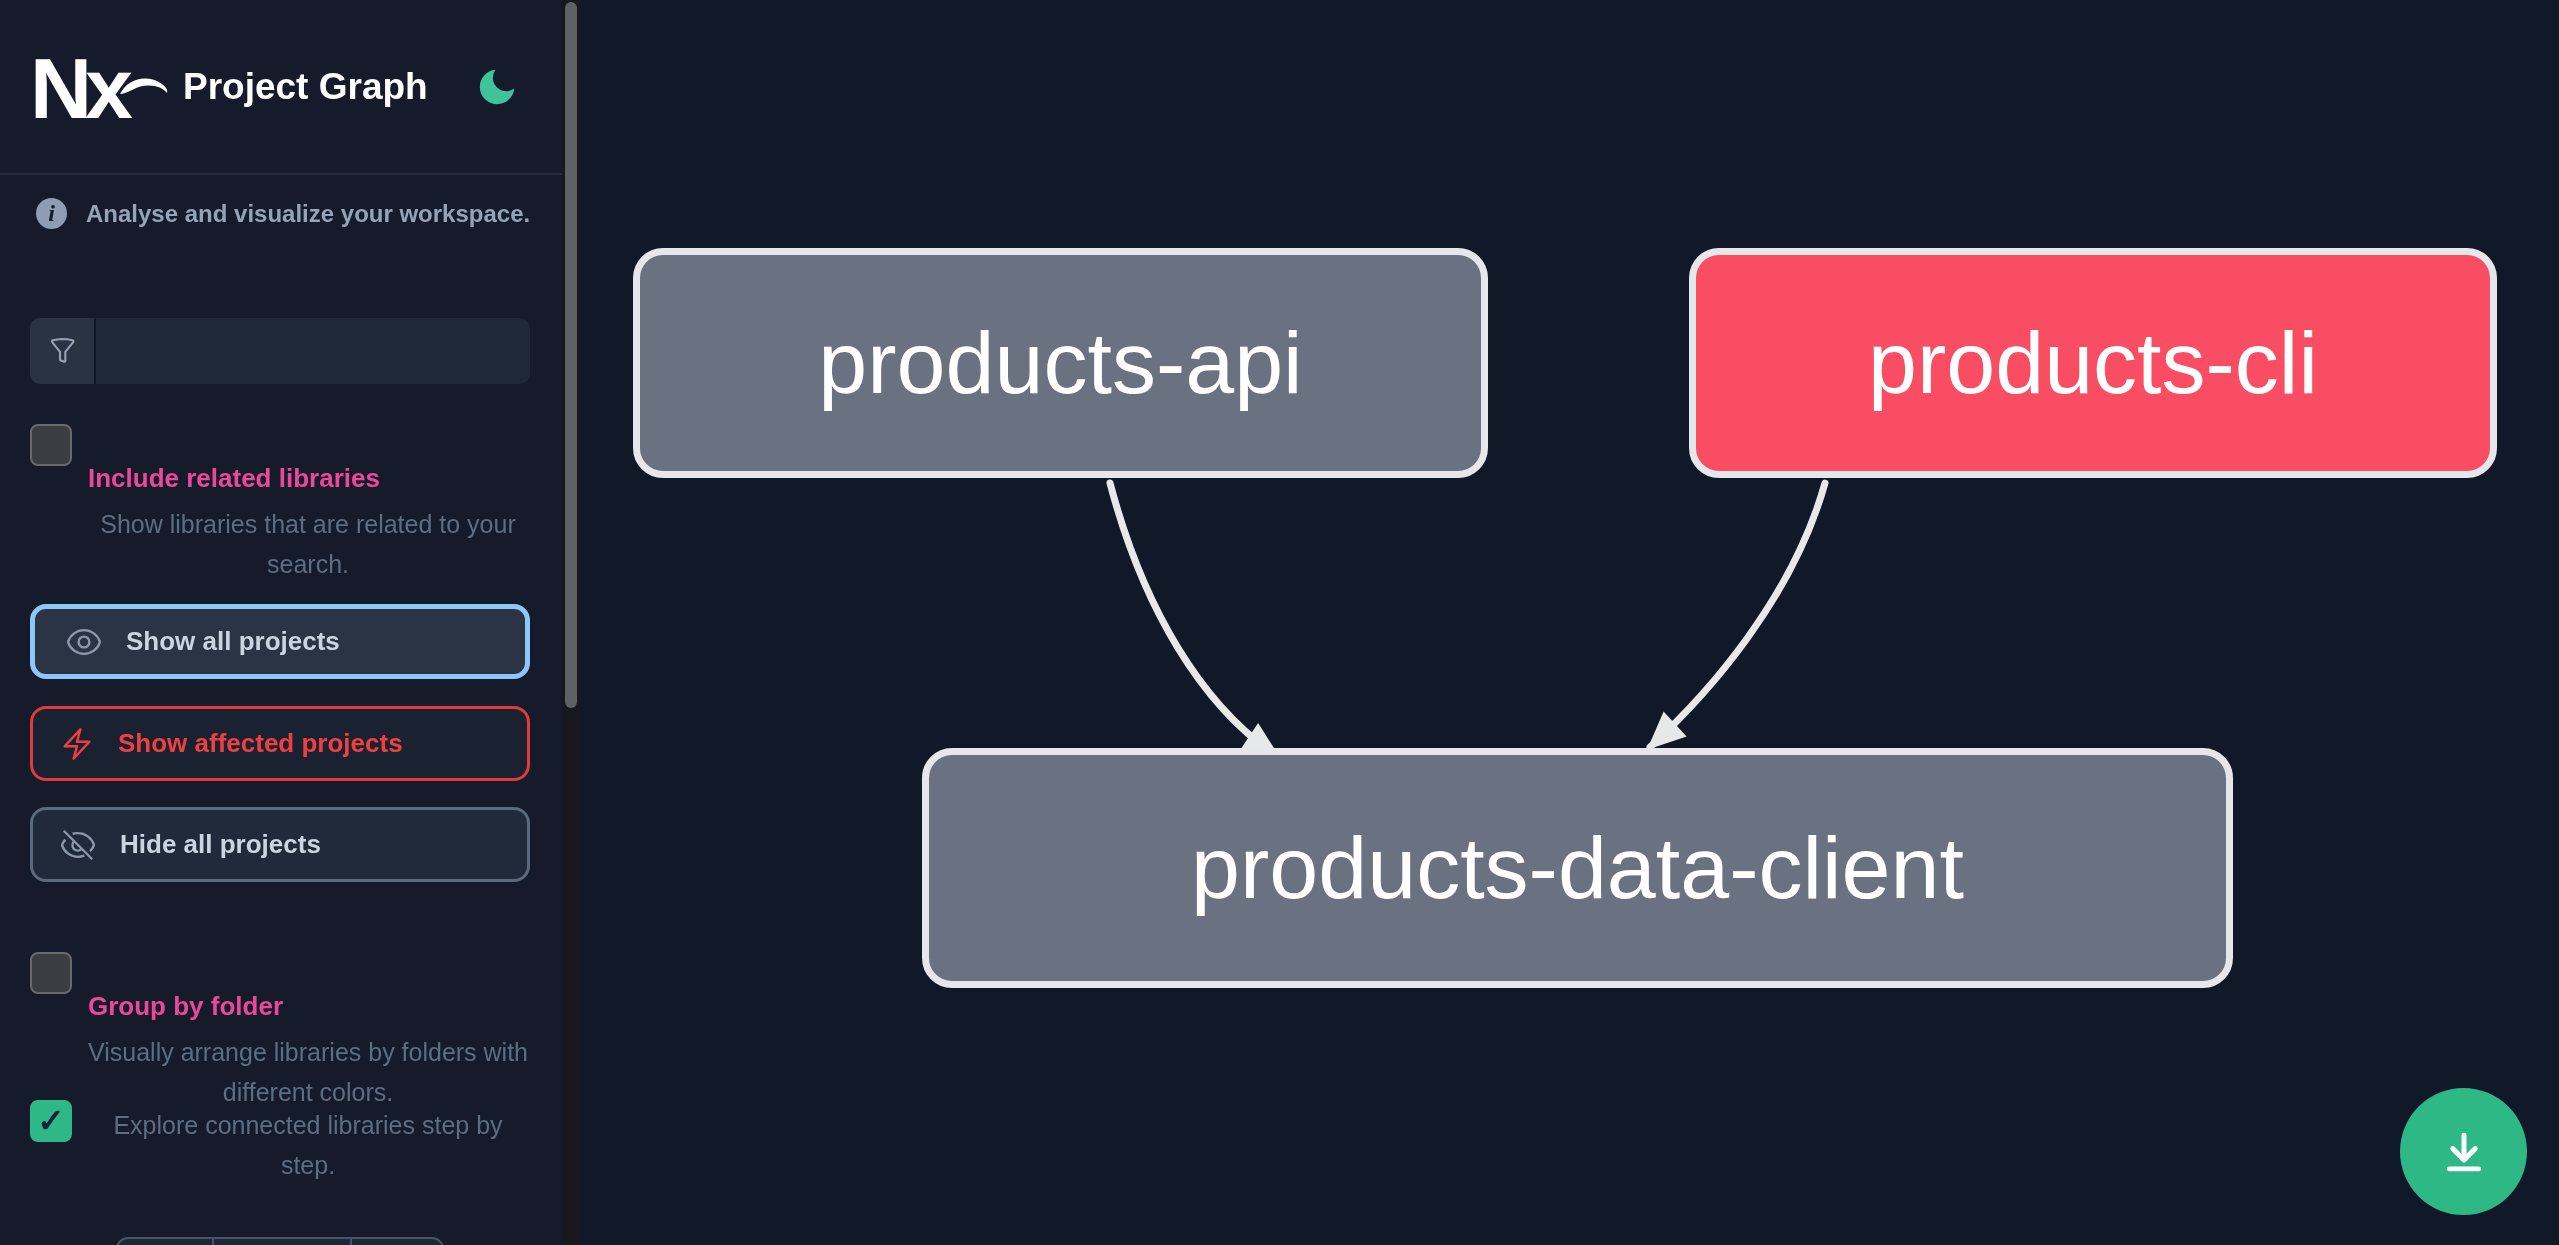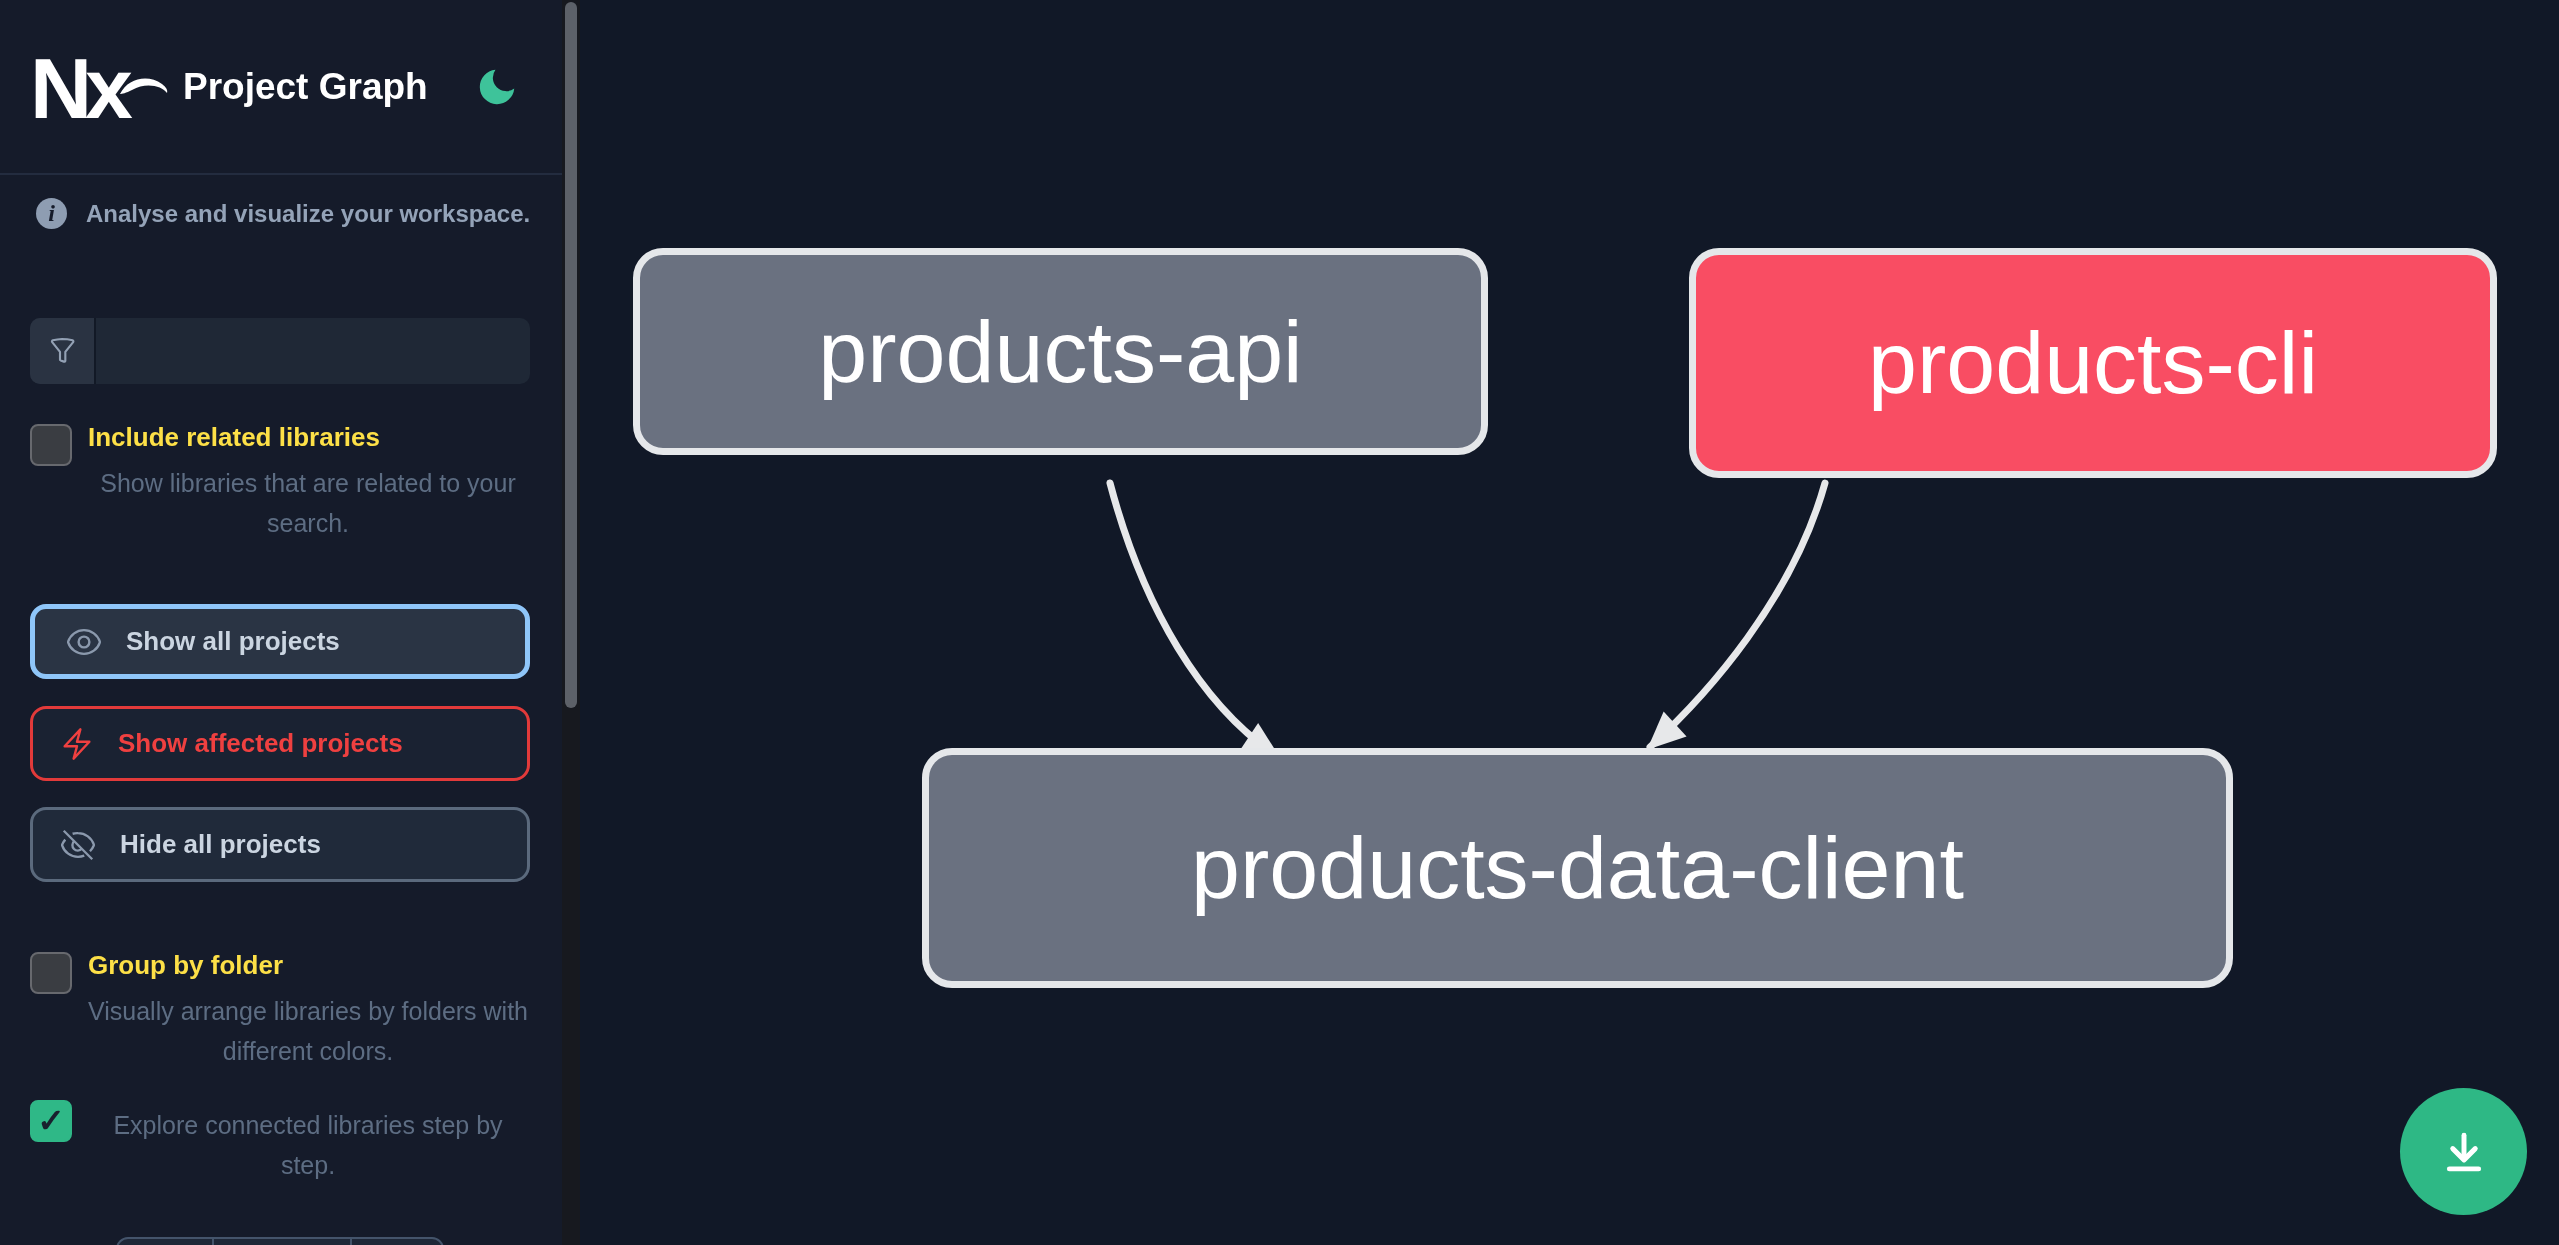--- a/index.html
+++ b/index.html
@@ -20,21 +20,21 @@
 
   #search-box { position:absolute; left:30px; top:318px; width:500px; height:66px; background:#1f2836; border-radius:10px; display:flex; overflow:hidden; }
   #search-icon-seg { width:66px; height:66px; background:#2a3342; border-right:2px solid #121926; display:flex; align-items:center; justify-content:center; flex:0 0 auto; }
   #search-input { flex:1; background:transparent; border:none; outline:none; color:#cbd5e1; font-size:27px; padding:0 22px; font-family:"Liberation Sans", sans-serif; }
   #search-input::placeholder { color:#64748b; }
 
   .check-row { position:absolute; left:30px; width:470px; }
   .checkbox { position:absolute; left:0; top:4px; width:42px; height:42px; border-radius:8px; background:#3a3d42; border:2px solid #67696e; cursor:pointer; }
   .checkbox.checked { background:#2fb887; border-color:#2fb887; color:#19202e; font-size:33px; font-weight:900; text-align:center; line-height:38px; }
   .check-texts { margin-left:58px; }
-  .check-label { font-size:26px; font-weight:700; color:#fde047; line-height:34px; }
+  .check-label { font-size:26px; font-weight:700; color:#ec4899; line-height:34px;margin-top:41px; }
   .check-desc { margin-top:9px; width:440px; font-size:25px; color:#5d6d83; line-height:40px;text-align:center; }
 
   .sb-btn { position:absolute; left:30px; width:500px; height:75px; border-radius:16px; display:flex; align-items:center; padding-left:26px; gap:23px; cursor:pointer; font-size:26px; font-weight:600; }
   #btn-show-all { top:604px; background:#2a3444; border:5px solid #8fc6f9; color:#cbd5e1;padding-left:30px; }
   #btn-show-affected { top:706px; background:#1a2232; border:3px solid #e23a3a; color:#ef4040; }
   #btn-hide-all { top:807px; background:#202a3a; border:3px solid #5b6a7d; color:#cbd5e1; }
   .sb-btn svg { flex:0 0 auto; }
 
   #proximity-stepper { position:absolute; left:116px; top:1237px; width:328px; height:60px; border:2px solid #44546b; border-radius:12px; background:#1e2737; display:flex; overflow:hidden; }
   #proximity-stepper .seg { height:100%; }
@@ -150,21 +150,21 @@
     <svg id="edges" width="1979" height="1245">
       <defs>
         <marker id="arrowhead" markerUnits="userSpaceOnUse" markerWidth="50" markerHeight="44" refX="36" refY="19" orient="auto">
           <path d="M2,2 L40,19 L2,36 Z" fill="#e7e8ea"></path>
         </marker>
       </defs>
       <path d="M530,483 C563,608 622,706 697,756" fill="none" stroke="#e7e8ea" stroke-width="7" stroke-linecap="round" marker-end="url(#arrowhead)"></path>
       <path d="M1245,483 C1213,598 1128,694 1070,747" fill="none" stroke="#e7e8ea" stroke-width="7" stroke-linecap="round" marker-end="url(#arrowhead)"></path>
     </svg>
 
-    <div class="node node-gray" style="left:53px; top:248px; width:855px; height:207px;">
+    <div class="node node-gray" style="left:53px; top:248px; width:855px; height:230px;">
       <span>products-api</span>
     </div>
 
     <div class="node node-red" style="left:1109px; top:248px; width:808px; height:230px;">
       <span>products-cli</span>
     </div>
 
     <div class="node node-gray" style="left:342px; top:748px; width:1311px; height:240px;">
       <span>products-data-client</span>
     </div>

